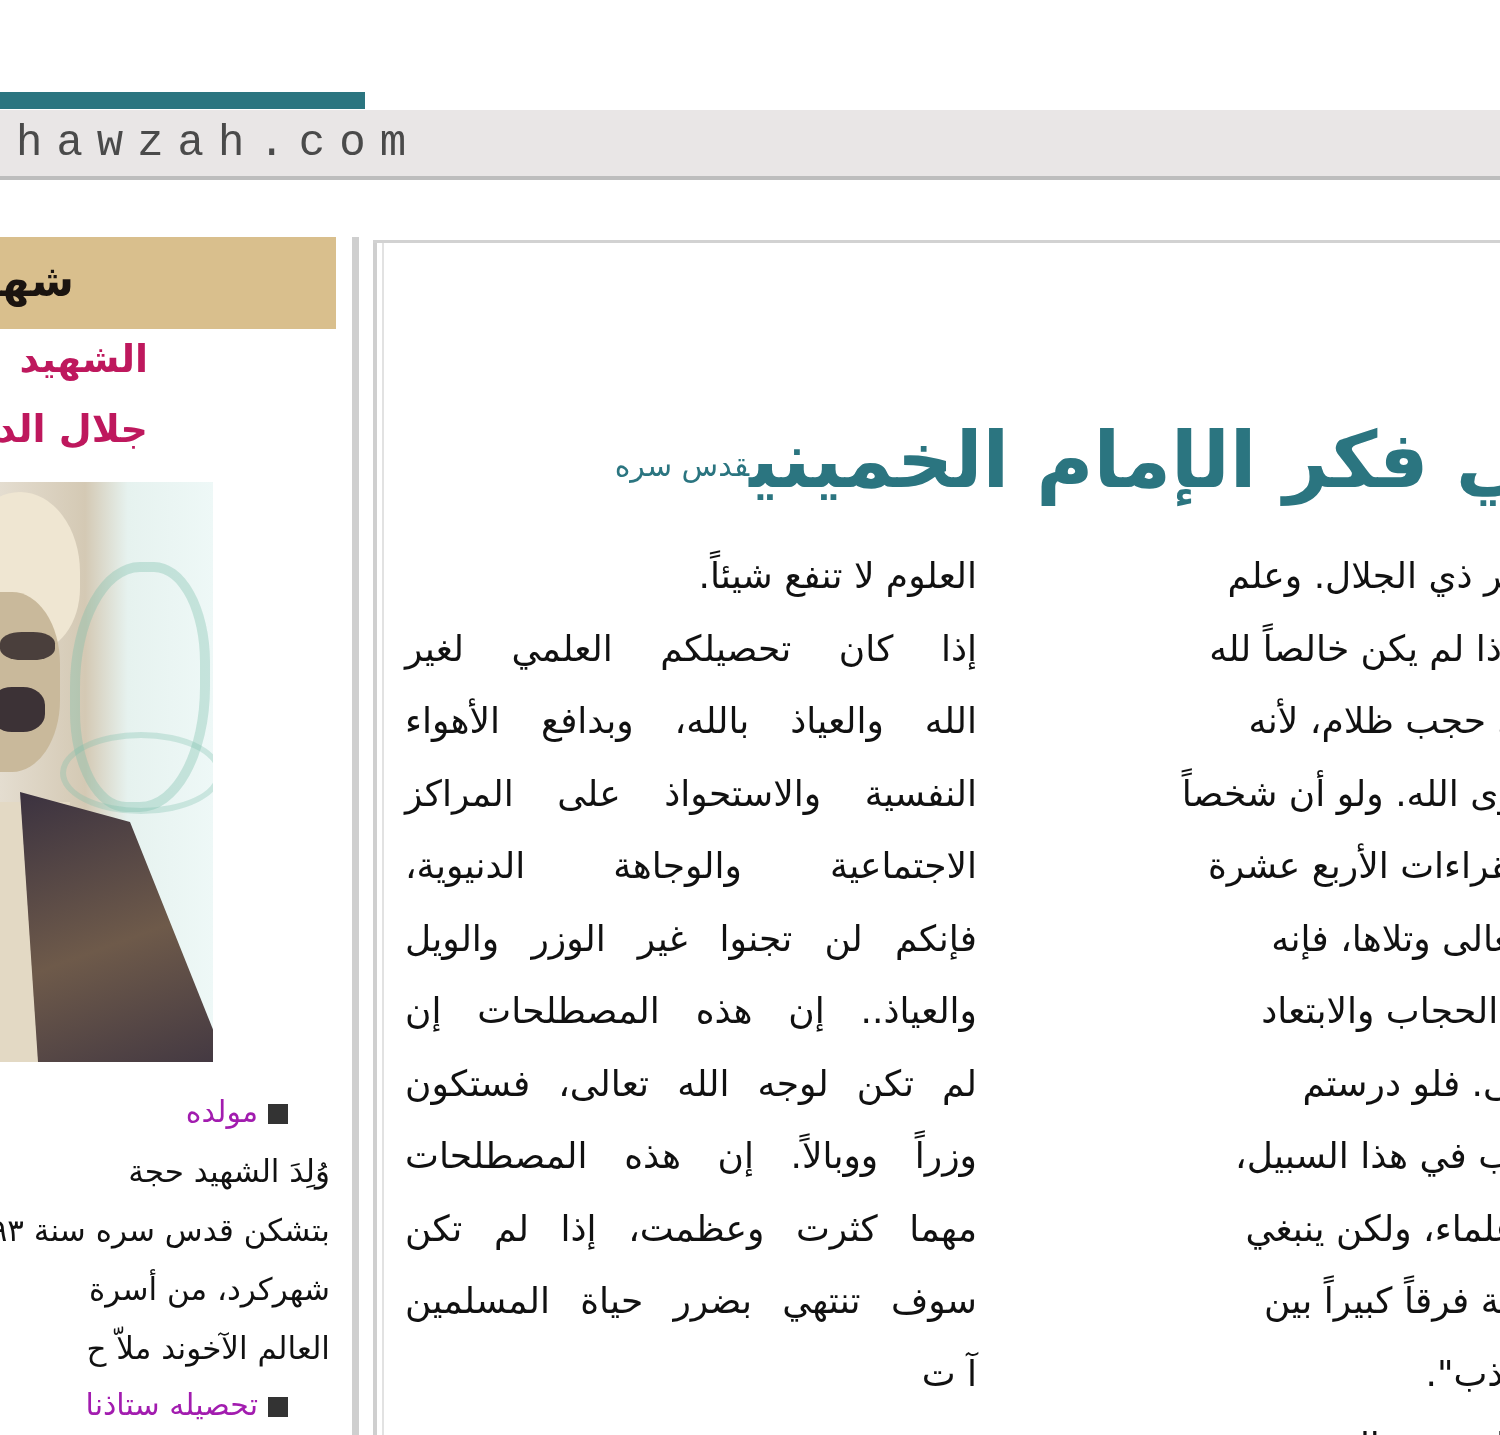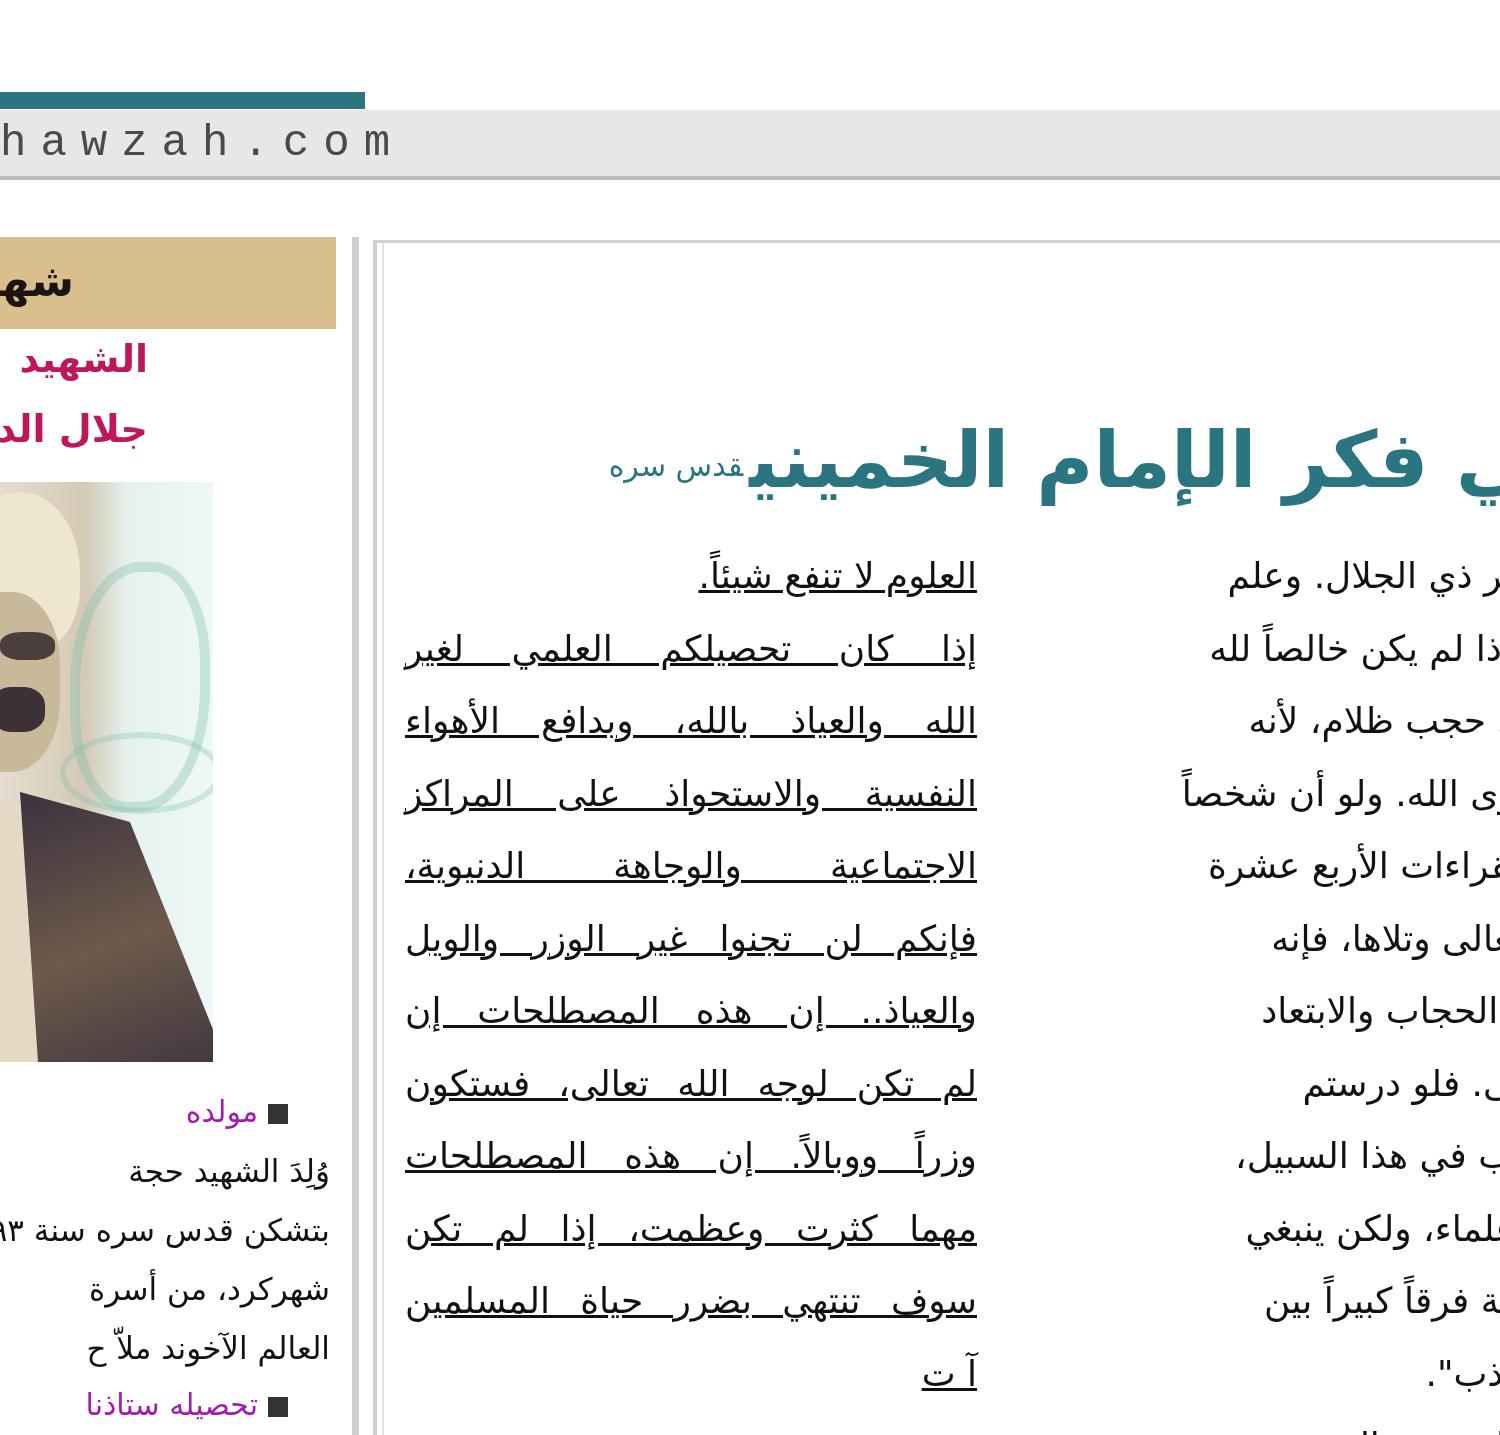--- a/index.html
+++ b/index.html
@@ -10,21 +10,21 @@
     color:#1a1a1a;
   }
   .teal-bar { position:absolute; left:0; top:92px; width:365px; height:17px; background:#2b7580; }
   .url-band {
     position:absolute; left:0; top:110px; width:1500px; height:66px;
     background:#e9e6e6; border-bottom:4px solid #bdbdbd;
   }
   .url-text {
     position:absolute; left:0; top:118px;
     font-family:"Liberation Mono", monospace; font-size:44px; letter-spacing:14px;
-    color:#4a4a4a; line-height:50px; white-space:nowrap;
+    color:#4a4a4a; line-height:50px; white-space:nowrap;padding-left:16px;
   }
   
   .sidebar { position:absolute; left:0; top:237px; width:338px; height:1198px; }
   .sidebar-head {
     position:absolute; left:0; top:0; width:336px; height:92px;
     background:#d9bf8d;
   }
   .sidebar-head-text {
     position:absolute; right:262px; top:12px; direction:rtl;
     font-family:"DejaVu Sans", sans-serif; font-weight:bold; font-size:44px; color:#1b1410;
@@ -63,31 +63,31 @@
   .frame-left { position:absolute; left:373px; top:240px; width:4px; height:1195px; background:#cfcfcf; }
   .frame-left2 { position:absolute; left:382px; top:240px; width:2px; height:1195px; background:#e2e2e2; }
   .frame-top { position:absolute; left:373px; top:240px; width:1127px; height:3px; background:#d2d2d2; }
 
   
   .article-title {
     position:absolute; right:-170px; top:348px; direction:rtl; white-space:nowrap;
     font-family:"DejaVu Sans", sans-serif; font-weight:bold; font-size:78px; color:#2b7580;
     line-height:120px; letter-spacing:-2px;
   }
-  .title-honorific { font-size:30px; font-weight:normal; vertical-align:middle; margin-right:6px; }
+  .title-honorific { font-size:30px; font-weight:normal; vertical-align:middle; }
 
   
   .col {
     position:absolute; top:540px; direction:rtl; text-align:justify;
     font-size:36px; line-height:72.5px; color:#111;
   }
   .col-left { left:405px; width:572px; }
   .col-right { left:1038px; width:600px; }
   .col .line { height:72.5px; white-space:nowrap; overflow:visible; }
-  .col-left .line { text-align-last:justify; text-align:justify;text-decoration:underline; }
+  .col-left .line { text-align-last:justify; text-align:justify; }
 </style>
 </head>
 <body>
 
 <div class="teal-bar"></div>
 <div class="url-band"></div>
 <div class="url-text">hawzah.com</div>
 
 <div class="sep-sidebar"></div>
 <div class="frame-left"></div>

